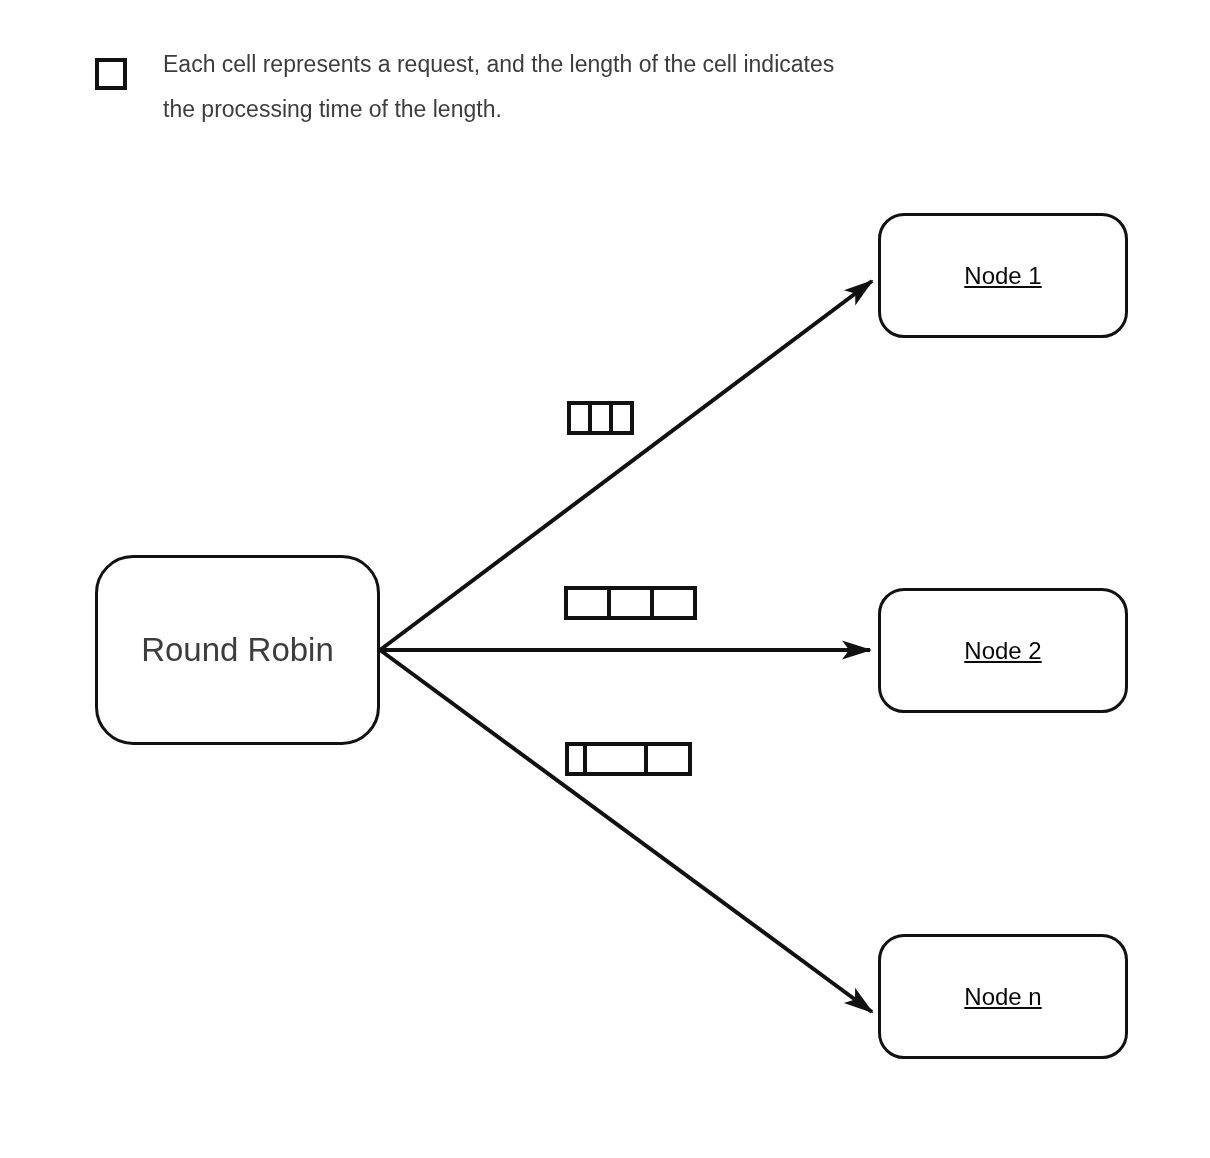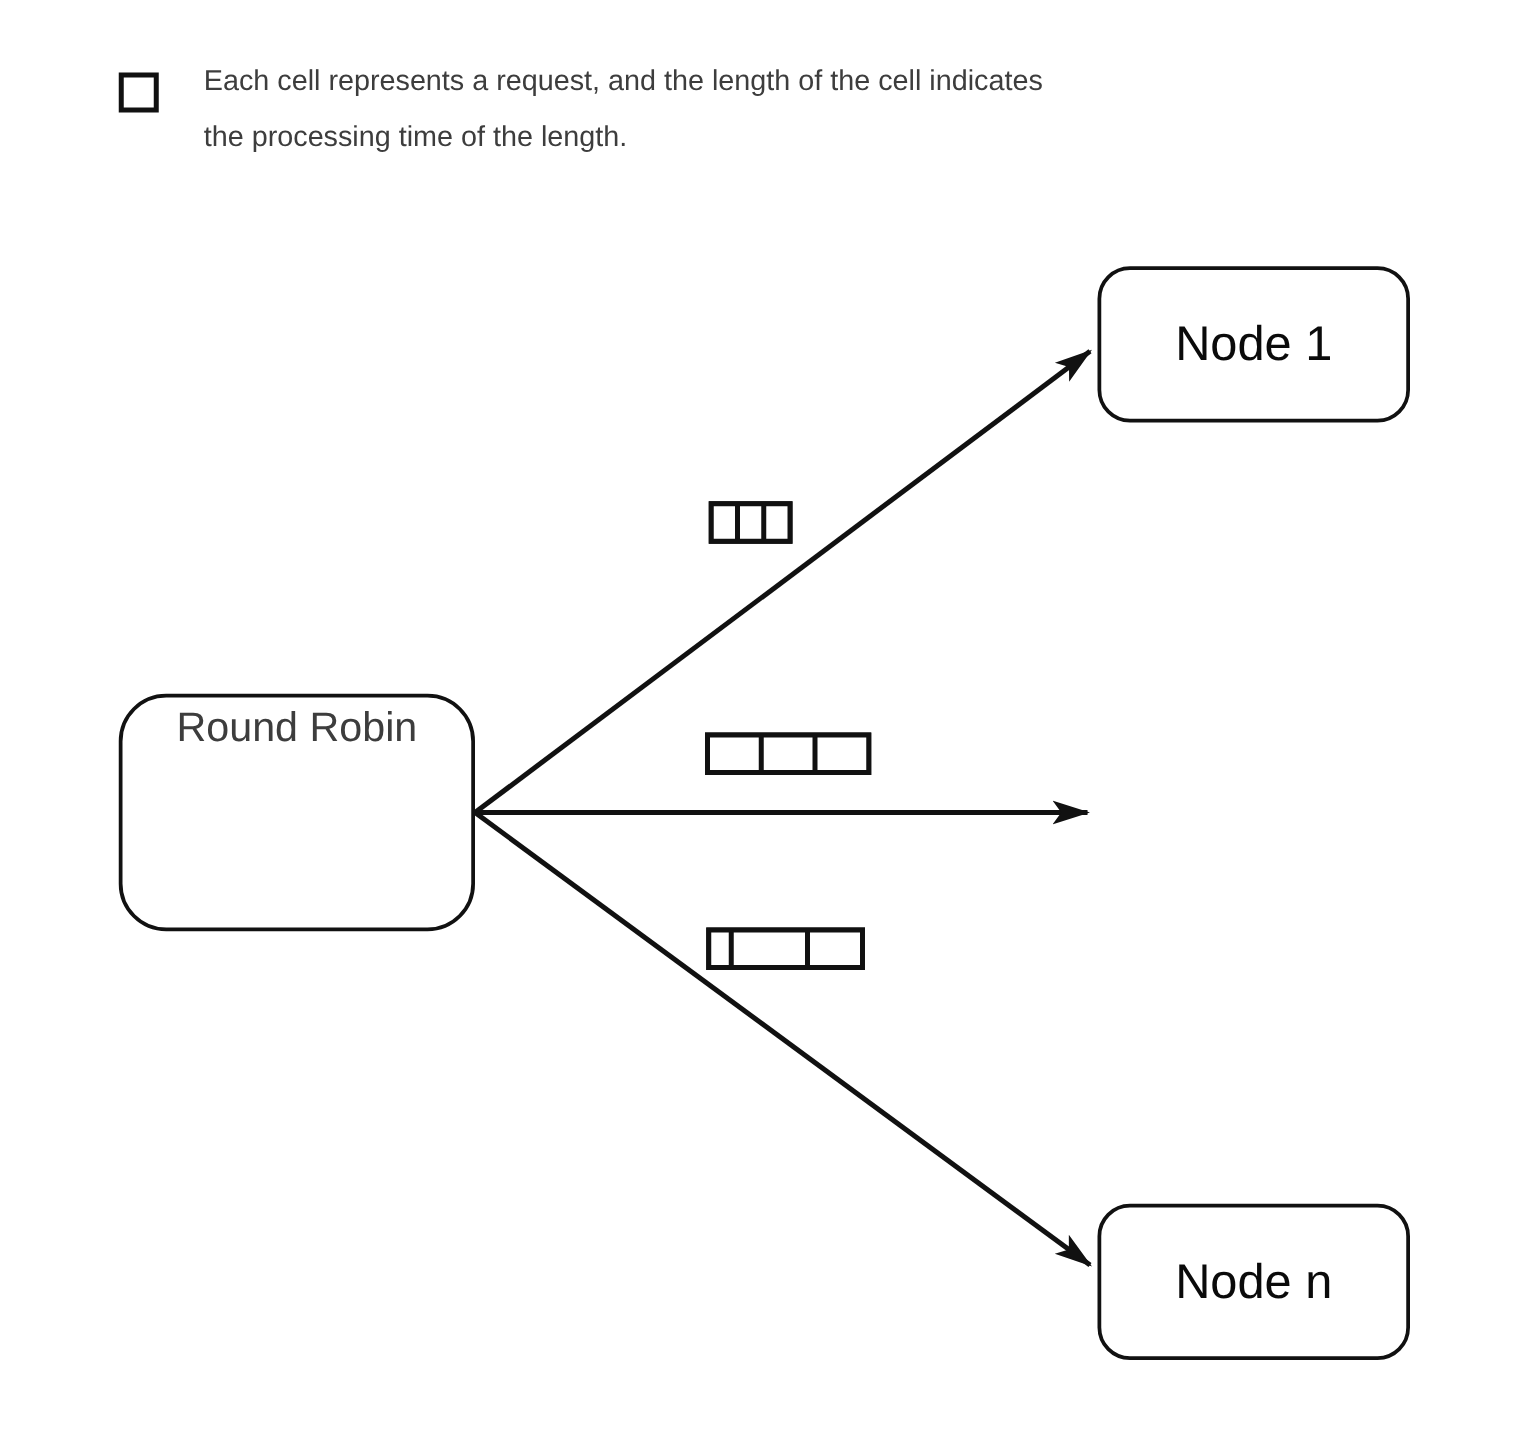--- a/index.html
+++ b/index.html
@@ -42,45 +42,45 @@
   }
 
   
   .source-box{
     position:absolute;left:95px;top:555px;
     width:285px;height:190px;
     border:3.5px solid var(--line-color);
     border-radius:38px;
     background:#fff;
     display:flex;flex-direction:column;
-    align-items:center;justify-content:space-between;
+    align-items:center;justify-content:center;
     box-sizing:border-box;
   }
   .source-box .label-line{
     font-size:33px;line-height:48px;
     color:var(--source-text);
     white-space:nowrap;
   }
 
   
   .node-box{
     position:absolute;left:878px;
     width:250px;height:125px;
     border:3px solid var(--line-color);
     border-radius:26px;
     background:#fff;
     display:flex;align-items:center;justify-content:center;
     box-sizing:border-box;
   }
   .node-box .node-label{
-    font-size:39px;color:var(--node-text);white-space:nowrap;
+    font-size:24px;color:var(--node-text);white-space:nowrap;text-decoration:underline;
   }
   .node-1{top:213px;}
   .node-2{top:588px;}
-  .node-n{top:963px;}
+  .node-n{top:934px;}
 
   
   .strip{
     position:absolute;
     display:flex;
     gap:4px;
     background:var(--line-color);
     border:4px solid var(--line-color);
     height:26px;
   }
@@ -113,20 +113,23 @@
     <line x1="380" y1="650" x2="872" y2="1012" stroke="#111111" stroke-width="4" marker-end="url(#arrowhead)"></line>
   </svg>
 
   <div class="source-box">
     <div class="label-line">Round Robin</div>
   </div>
 
   <div class="node-box node-1">
     <span class="node-label">Node 1</span>
   </div>
+  <div class="node-box node-2">
+    <span class="node-label">Node 2</span>
+  </div>
   <div class="node-box node-n">
     <span class="node-label">Node n</span>
   </div>
 
   <div class="strip strip-1">
       <div class="cell" style="width: 17px;"></div>
       <div class="cell" style="width: 17px;"></div>
       <div class="cell" style="width: 17px;"></div>
     </div>
   <div class="strip strip-2">

